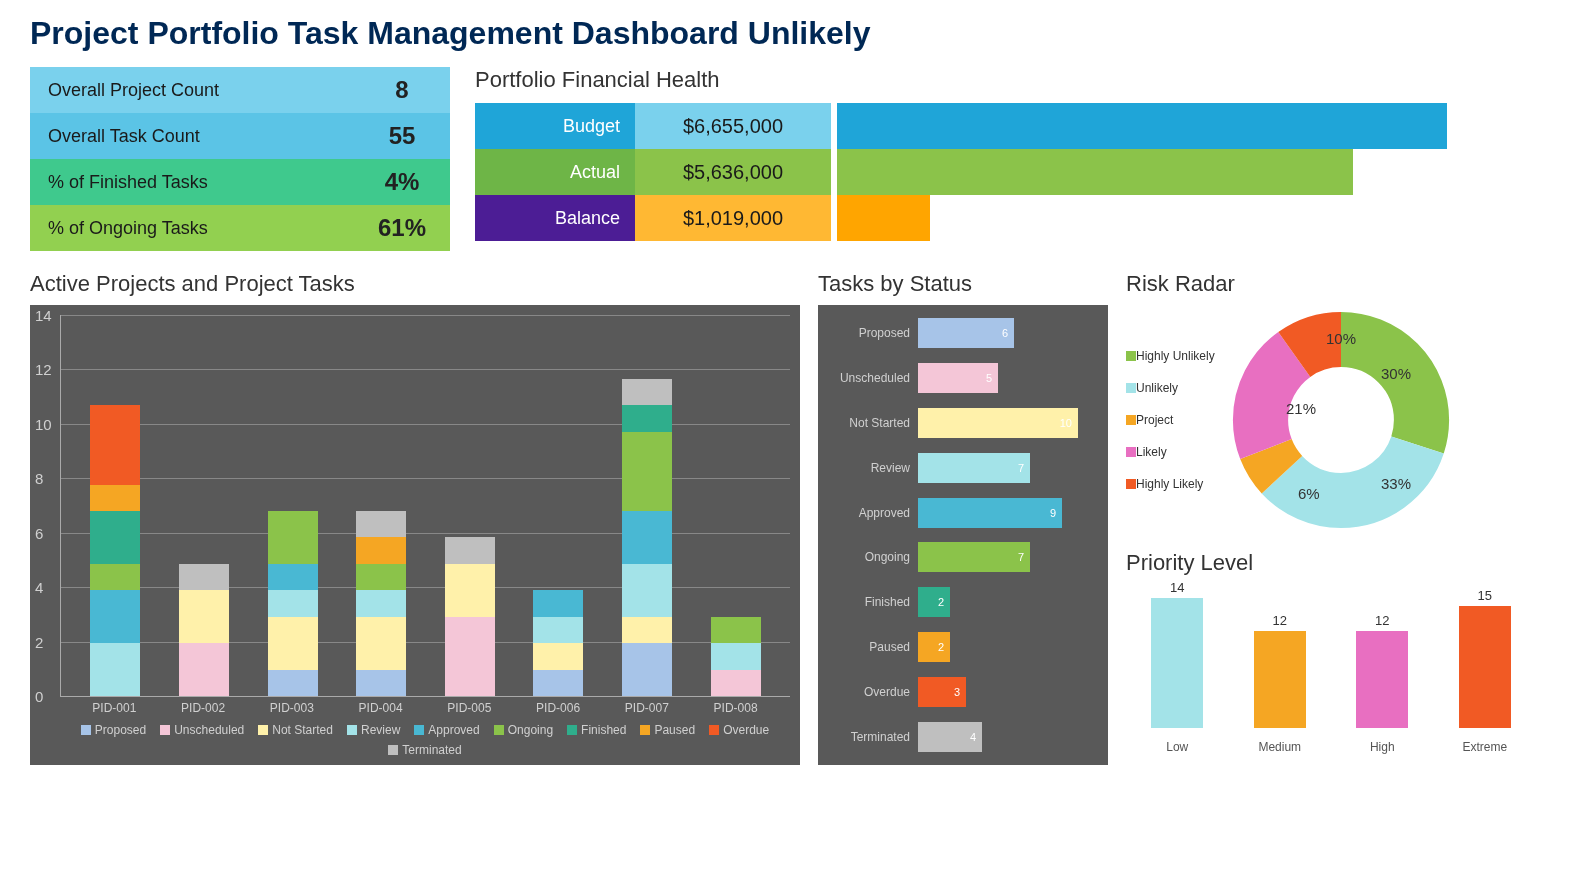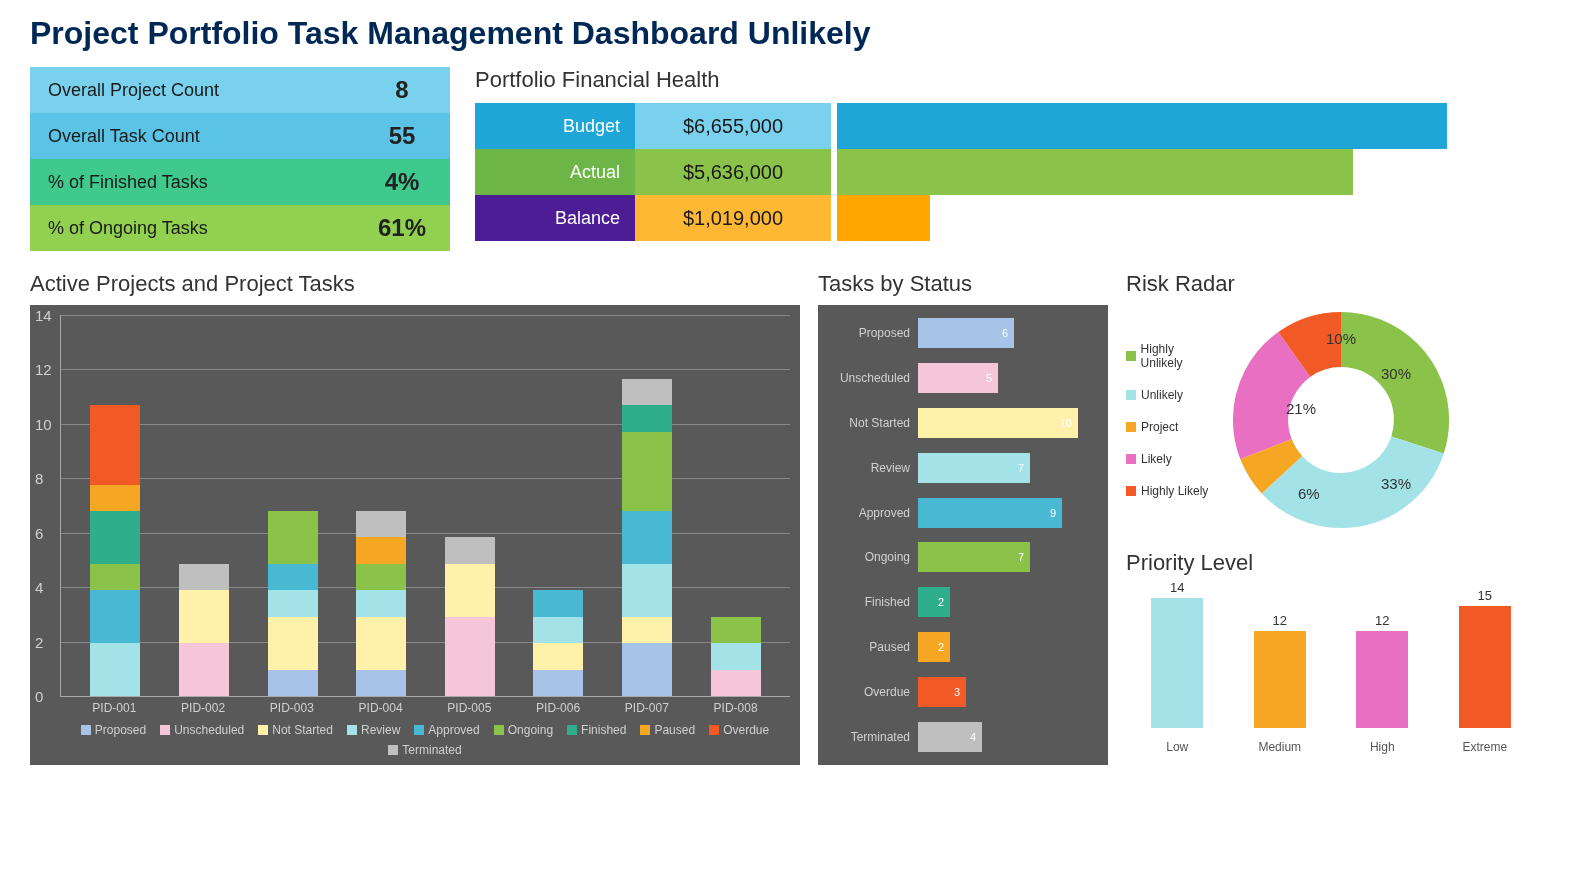--- a/index.html
+++ b/index.html
@@ -43,21 +43,21 @@
 
 .status-panel{width:290px}
 .status{background:#595959;height:460px;padding:6px 10px;display:flex;flex-direction:column;justify-content:space-around}
 .srow{display:flex;align-items:center;height:38px}
 .slab{width:90px;text-align:right;font-size:12px;color:#d0d0d0;padding-right:8px}
 .sbar{height:30px;display:flex;align-items:center;justify-content:flex-end;padding-right:6px;font-size:11px;color:#fff}
 
 .right-panel{width:410px;display:flex;flex-direction:column;gap:15px}
 .risk-content{display:flex;gap:10px;align-items:center}
 .risk-legend{width:90px;display:flex;flex-direction:column;gap:18px;font-size:12px;color:#333}
-.rlg{display:flex;align-items:center;gap:5px}
+.rlg{display:flex;align-items:center;}
 .donut{position:relative;width:230px;height:230px}
 .donut svg{transform:rotate(-90deg)}
 .donut-label{position:absolute;font-size:15px;color:#333}
 .priority-chart{display:flex;align-items:flex-end;justify-content:space-around;height:170px;padding-top:10px}
 .pcol{display:flex;flex-direction:column;align-items:center;width:70px}
 .pval{font-size:13px;color:#333;margin-bottom:3px}
 .pbar{width:52px}
 .pcat{font-size:12px;color:#555;margin-top:12px}
 
 .col-proposed{background:#A7C4E8}.col-unsched{background:#F4C6D7}.col-notstart{background:#FFF1AA}

